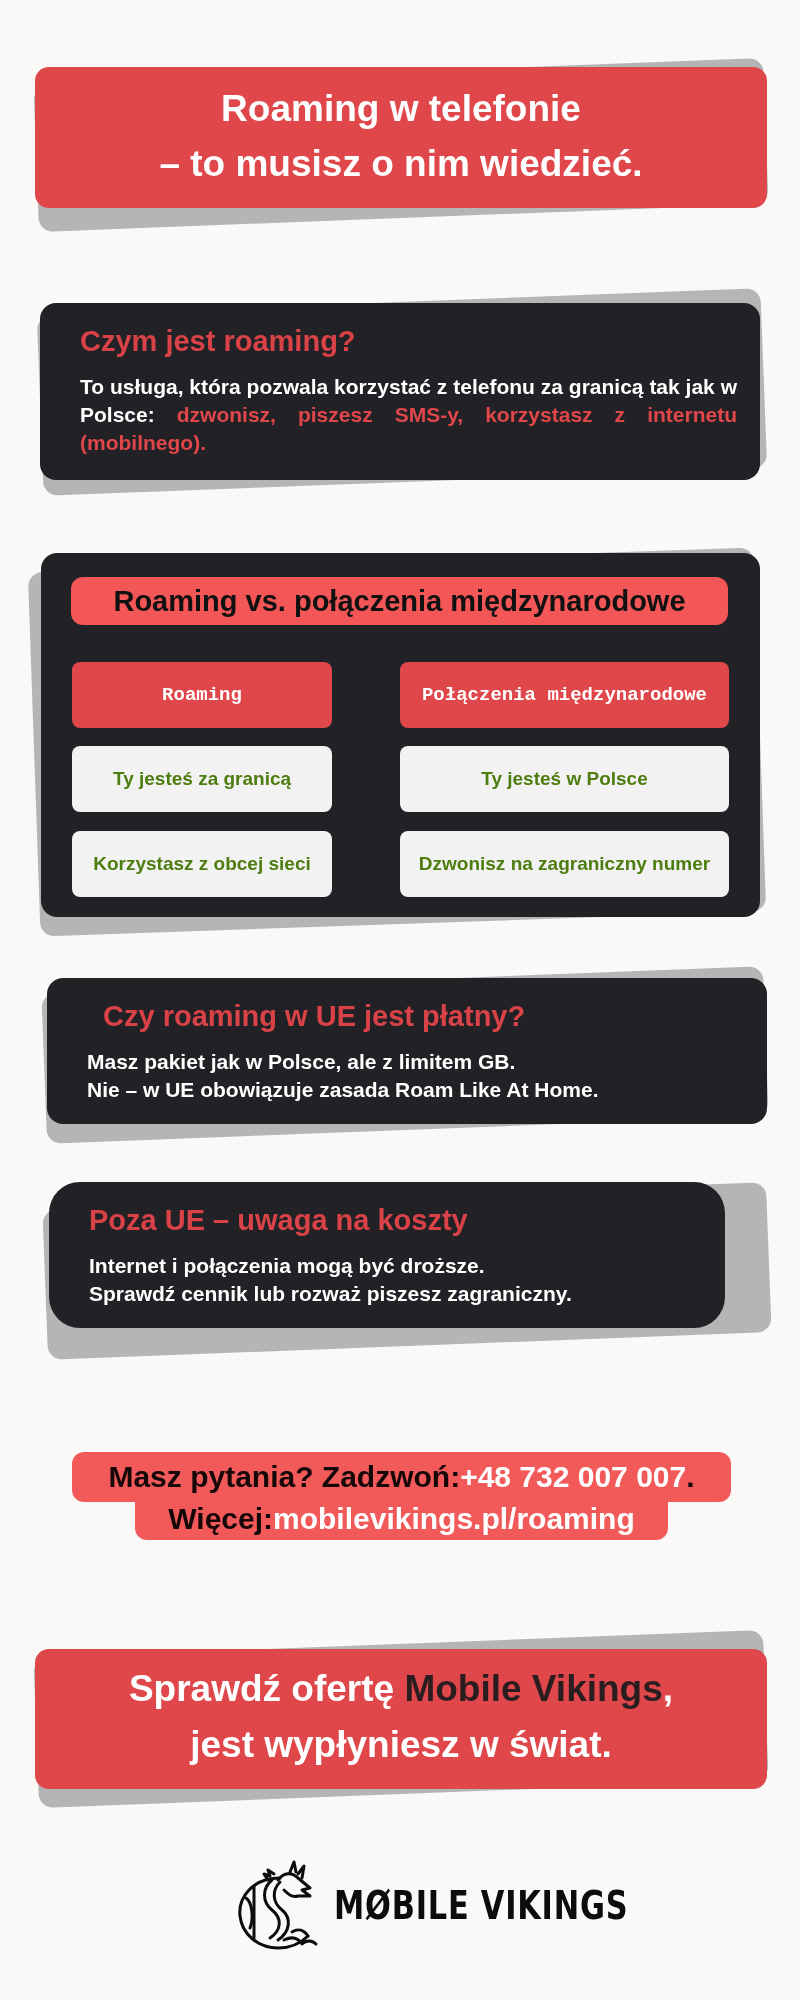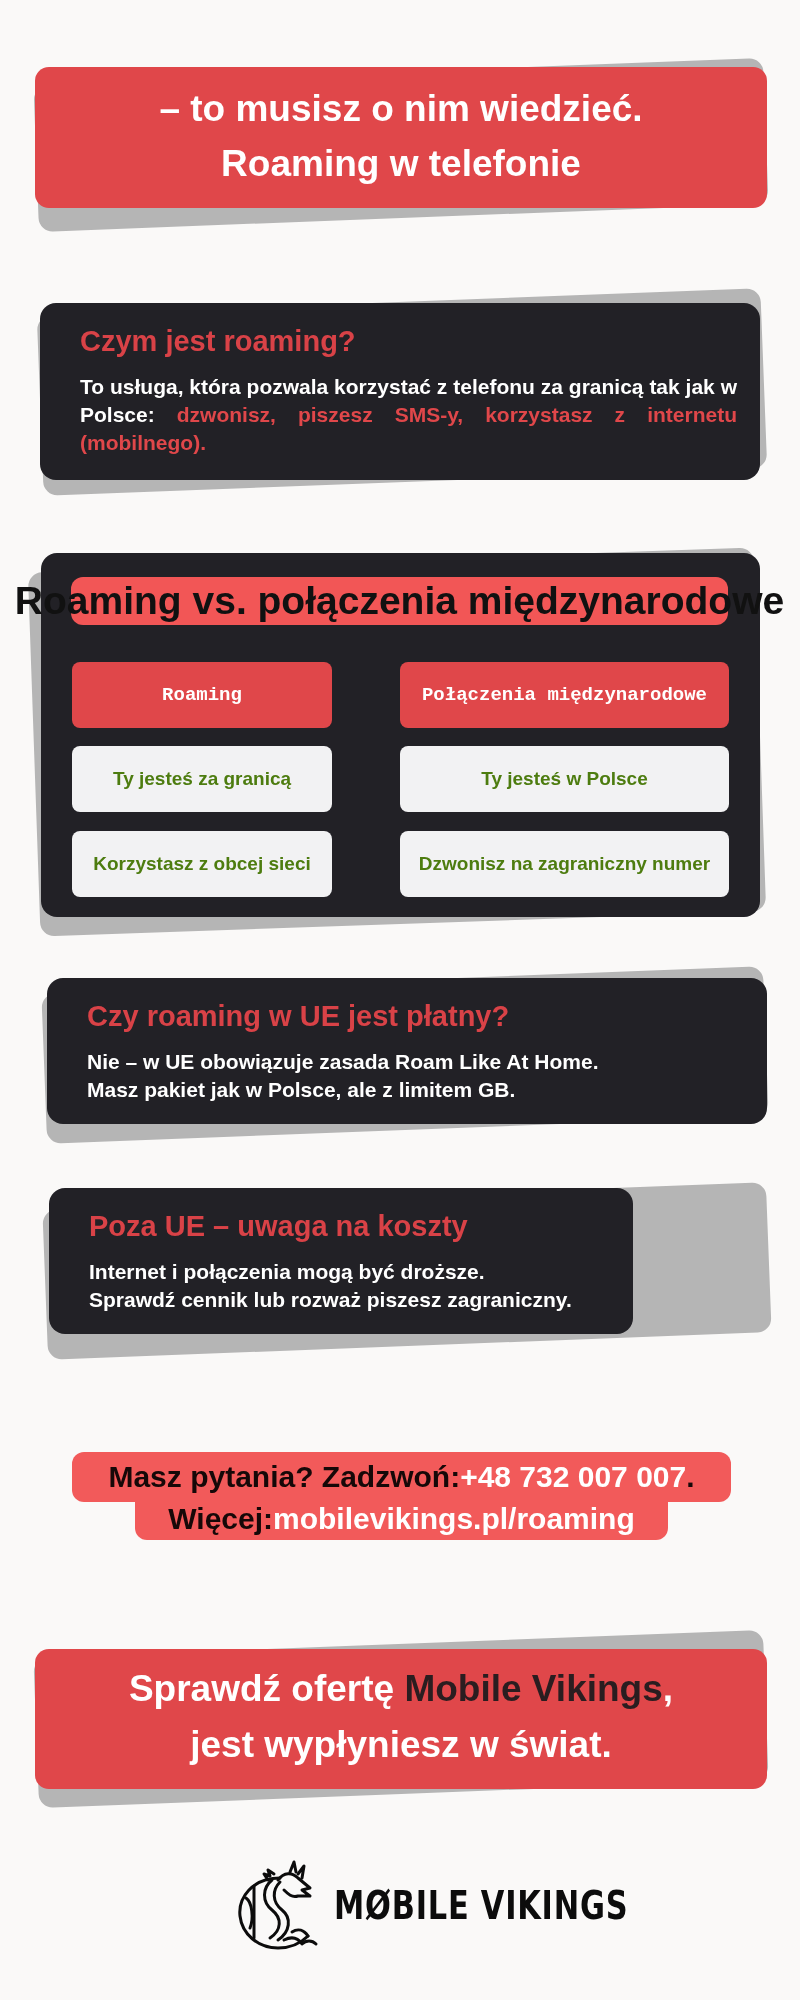--- a/index.html
+++ b/index.html
@@ -55,21 +55,21 @@
 
     
     .cmp-title {
       position: absolute;
       left: 30px; top: 24px;
       width: 657px; height: 48px;
       background: #f25656;
       border-radius: 12px;
       color: #111111;
       font-weight: 700;
-      font-size: 39px;
+      font-size: 29px;
       display: flex; align-items: center; justify-content: center;
       white-space: nowrap;
     }
     .cmp-cell {
       position: absolute;
       height: 66px;
       border-radius: 8px;
       display: flex; align-items: center; justify-content: center;
       font-weight: 700;
       font-size: 19px;
@@ -122,22 +122,22 @@
       white-space: nowrap;
     }
   </style>
 </head>
 <body>
 
 <div class="card" style="left:0;top:0;width:800px;height:240px;">
   <div class="shadow" style="left:36px;top:72px;width:730px;height:146px;transform:rotate(-2.2deg);"></div>
   <div class="panel red" style="left:35px;top:67px;width:732px;height:141px;border-radius:14px;">
     <div class="header-text">
+      <div>Roaming w telefonie</div>
       <div>– to musisz o nim wiedzieć.</div>
-      <div>Roaming w telefonie</div>
     </div>
   </div>
 </div>
 
 <div class="card" style="left:0;top:260px;width:800px;height:260px;">
   <div class="shadow" style="left:40px;top:42px;width:724px;height:180px;transform:rotate(-2.2deg);"></div>
   <div class="panel dark" style="left:40px;top:43px;width:720px;height:177px;">
     <div class="info-title" style="left:40px;top:22px;">Czym jest roaming?</div>
     <div class="info-body justify" style="left:40px;top:70px;width:657px;">
       <span>To usługa, która pozwala korzystać z telefonu za granicą tak jak w Polsce: </span><span class="accent-text">dzwonisz, piszesz SMS-y, korzystasz z internetu (mobilnego).</span>
@@ -157,31 +157,31 @@
     <div class="cmp-cell cmp-body" style="left:359px;top:193px;width:329px;">Ty jesteś w Polsce</div>
 
     <div class="cmp-cell cmp-body" style="left:31px;top:278px;width:260px;">Korzystasz z obcej sieci</div>
     <div class="cmp-cell cmp-body" style="left:359px;top:278px;width:329px;">Dzwonisz na zagraniczny numer</div>
   </div>
 </div>
 
 <div class="card" style="left:0;top:950px;width:800px;height:200px;">
   <div class="shadow" style="left:44px;top:30px;width:722px;height:150px;transform:rotate(-2.2deg);"></div>
   <div class="panel dark" style="left:47px;top:28px;width:720px;height:146px;">
-    <div class="info-title" style="left:40px;top:22px;text-align:right;">Czy roaming w UE jest płatny?</div>
+    <div class="info-title" style="left:56px;top:22px;text-align:right;">Czy roaming w UE jest płatny?</div>
     <div class="info-body" style="left:40px;top:70px;">
+      <div>Masz pakiet jak w Polsce, ale z limitem GB.</div>
       <div>Nie – w UE obowiązuje zasada Roam Like At Home.</div>
-      <div>Masz pakiet jak w Polsce, ale z limitem GB.</div>
     </div>
   </div>
 </div>
 
 <div class="card" style="left:0;top:1170px;width:800px;height:200px;">
   <div class="shadow" style="left:45px;top:26px;width:724px;height:150px;transform:rotate(-2.2deg);"></div>
-  <div class="panel dark" style="left:49px;top:18px;width:584px;height:146px;">
+  <div class="panel dark" style="left:49px;top:12px;width:676px;height:146px;border-radius:31px;">
     <div class="info-title" style="left:40px;top:22px;">Poza UE – uwaga na koszty</div>
     <div class="info-body" style="left:40px;top:70px;">
       <div>Internet i połączenia mogą być droższe.</div>
       <div>Sprawdź cennik lub rozważ piszesz zagraniczny.</div>
     </div>
   </div>
 </div>
 
 <div class="contact-line" style="left:72px;top:1452px;width:659px;height:50px;">
   <span>Masz pytania? Zadzwoń: </span>

